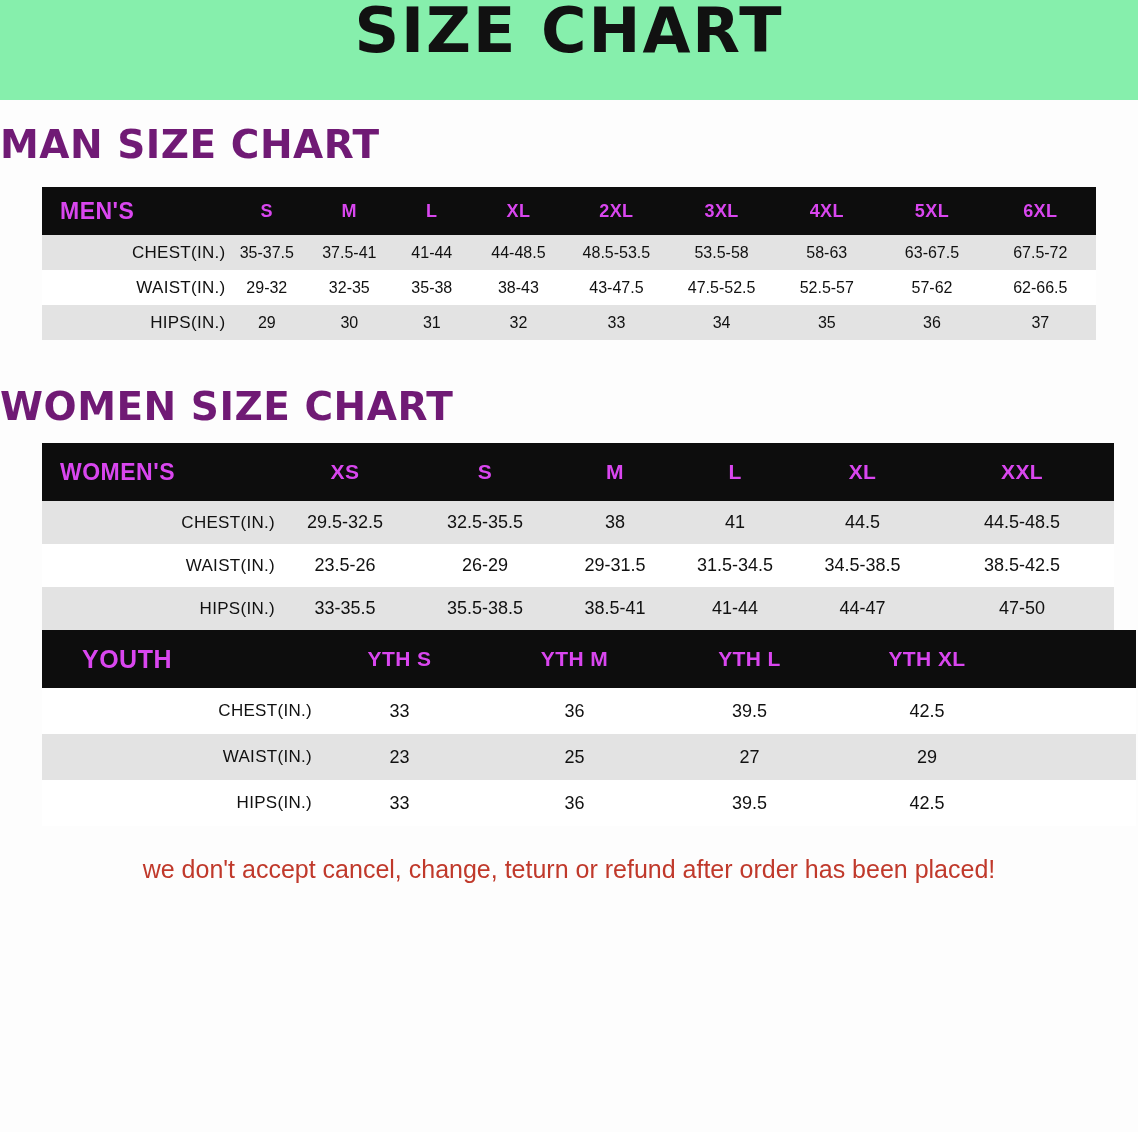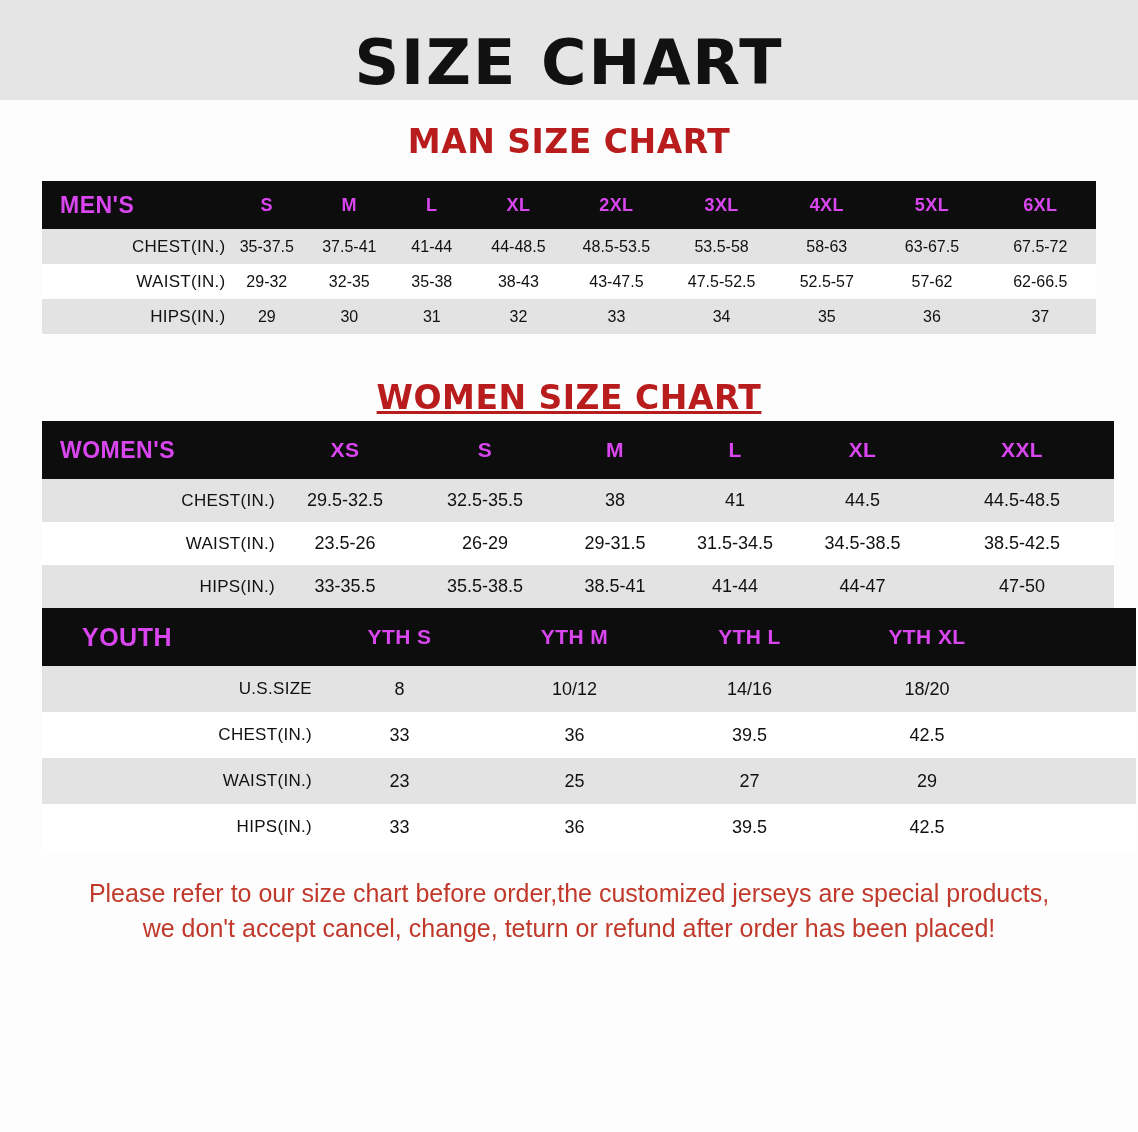--- a/index.html
+++ b/index.html
@@ -19,46 +19,45 @@
     position: relative;
     width: 1138px;
     height: 1132px;
     background: #fdfdfd;
   }
 
   
   .banner {
     width: 100%;
     height: 100px;
-    background: #e5e5e5;
+    background: #86efac;
     display: flex;
-    align-items: flex-end;
+    align-items: flex-start;
     justify-content: center;
   }
   .banner-title {
     font-family: "DejaVu Sans", sans-serif;
     font-weight: 700;
     font-size: 62px;
     letter-spacing: 2px;
     color: #111111;
     line-height: 1;
     padding-bottom: 6px;
   }
 
   
   .section-heading {
-    text-align: center;
     font-family: "DejaVu Sans", sans-serif;
     font-weight: 700;
-    font-size: 33px;
+    font-size: 39px;
     letter-spacing: 0.5px;
-    color: #b91c1c;
+    color: #701a75;
   }
   .h-man   { margin-top: 22px; margin-bottom: 20px; }
-  .h-women { margin-top: 44px; margin-bottom: 4px; text-decoration: underline; }
+  .h-women { margin-top: 44px; margin-bottom: 14px; }
   .h-youth { margin-top: 52px; margin-bottom: 22px; }
 
   
   .table-wrap {
     margin: 0 42px;
   }
   table.size-table {
     width: 1054px;
     border-collapse: collapse;
     table-layout: fixed;
@@ -244,28 +243,20 @@
         <tr>
           <th class="rowlabel" style="width:230px">YOUTH</th>
           <th style="width:175px">YTH S</th>
           <th style="width:175px">YTH M</th>
           <th style="width:175px">YTH L</th>
           <th style="width:180px">YTH XL</th>
           <th style="width:119px"></th>
         </tr>
       </thead>
       <tbody>
-        <tr class="shade">
-          <td class="rowlabel">U.S.SIZE</td>
-          <td>8</td>
-          <td>10/12</td>
-          <td>14/16</td>
-          <td>18/20</td>
-          <td></td>
-        </tr>
         <tr class="plain">
           <td class="rowlabel">CHEST(IN.)</td>
           <td>33</td>
           <td>36</td>
           <td>39.5</td>
           <td>42.5</td>
           <td></td>
         </tr>
         <tr class="shade">
           <td class="rowlabel">WAIST(IN.)</td>
@@ -281,17 +272,16 @@
           <td>36</td>
           <td>39.5</td>
           <td>42.5</td>
           <td></td>
         </tr>
       </tbody>
     </table>
   </div>
 
   <div class="disclaimer">
-    <div>Please refer to our size chart before order,the customized jerseys are special products,</div>
     <div>we don't accept cancel, change, teturn or refund after order has been placed!</div>
   </div>
 
 </div>
 
 </body></html>

